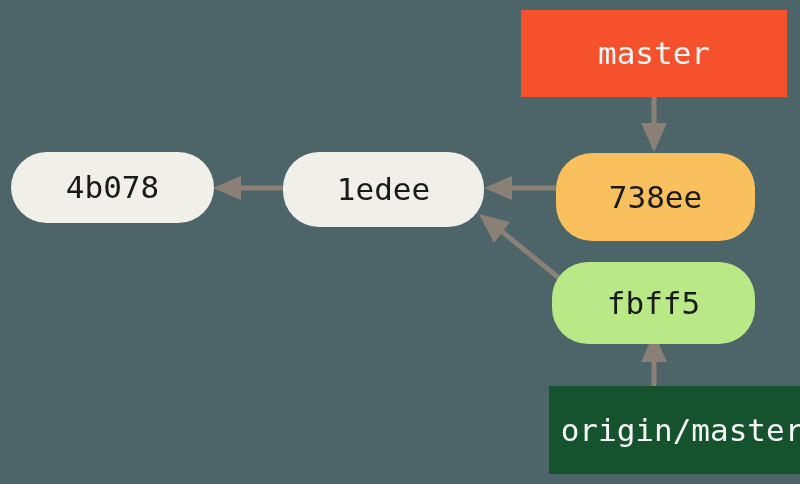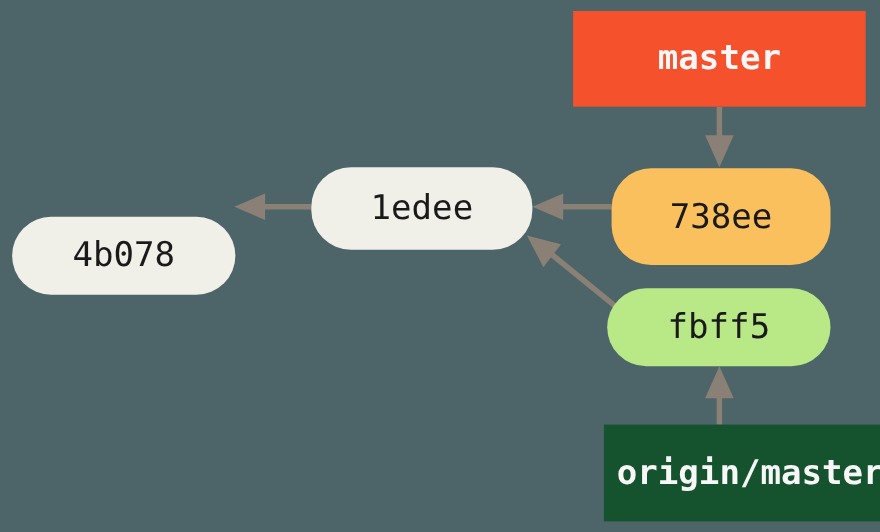--- a/index.html
+++ b/index.html
@@ -39,34 +39,33 @@
   .commit .node-label {
     font-family: "DejaVu Sans Mono", monospace;
     font-size: 31px;
     color: #1a1a1a;
     letter-spacing: 0px;
     line-height: 1;
     white-space: nowrap;
   }
   .ref {
     border-radius: 0;
-    font-weight: bold;
   }
   .ref .node-label {
     font-family: "DejaVu Sans Mono", monospace;
     font-size: 31px;
     color: #f7f7f7;
     letter-spacing: 0px;
     line-height: 1;
     white-space: nowrap;
   }
   #node-4b078 { left: 11px;  top: 152px; width: 203px; height: 71px; }
   #node-1edee { left: 283px; top: 152px; width: 201px; height: 75px; }
   #node-738ee { left: 556px; top: 153px; width: 199px; height: 88px; }
-  #node-fbff5 { left: 552px; top: 262px; width: 203px; height: 71px; }
+  #node-fbff5 { left: 552px; top: 262px; width: 203px; height: 82px; }
   #node-master { left: 521px; top: 10px;  width: 266px; height: 87px; }
   #node-origin-master { left: 521px; top: 386px; width: 266px; height: 88px; }
 </style>
 </head>
 <body>
 
 <div id="canvas">
 
   <svg id="edge-layer" viewBox="0 0 800 484" width="800" height="484" xmlns="http://www.w3.org/2000/svg">
 
@@ -89,21 +88,21 @@
       <line x1="654" y1="97" x2="654" y2="125" stroke="#8a8075" stroke-width="5"></line>
       <polygon points="654,152 641,123 667,123" fill="#8a8075"></polygon>
     </g>
 
     <g>
       <line x1="654" y1="386" x2="654" y2="360" stroke="#8a8075" stroke-width="5"></line>
       <polygon points="654,333 641,362 667,362" fill="#8a8075"></polygon>
     </g>
   </svg>
 
-  <div class="node commit" id="node-4b078" style="background:#f0efe8;margin-top:45px;">
+  <div class="node commit" id="node-4b078" style="background:#f0efe8;">
     <span class="node-label">4b078</span>
   </div>
 
   <div class="node commit" id="node-1edee" style="background:#f0efe8;">
     <span class="node-label">1edee</span>
   </div>
 
   <div class="node commit" id="node-738ee" style="background:#fac05e;">
     <span class="node-label">738ee</span>
   </div>

